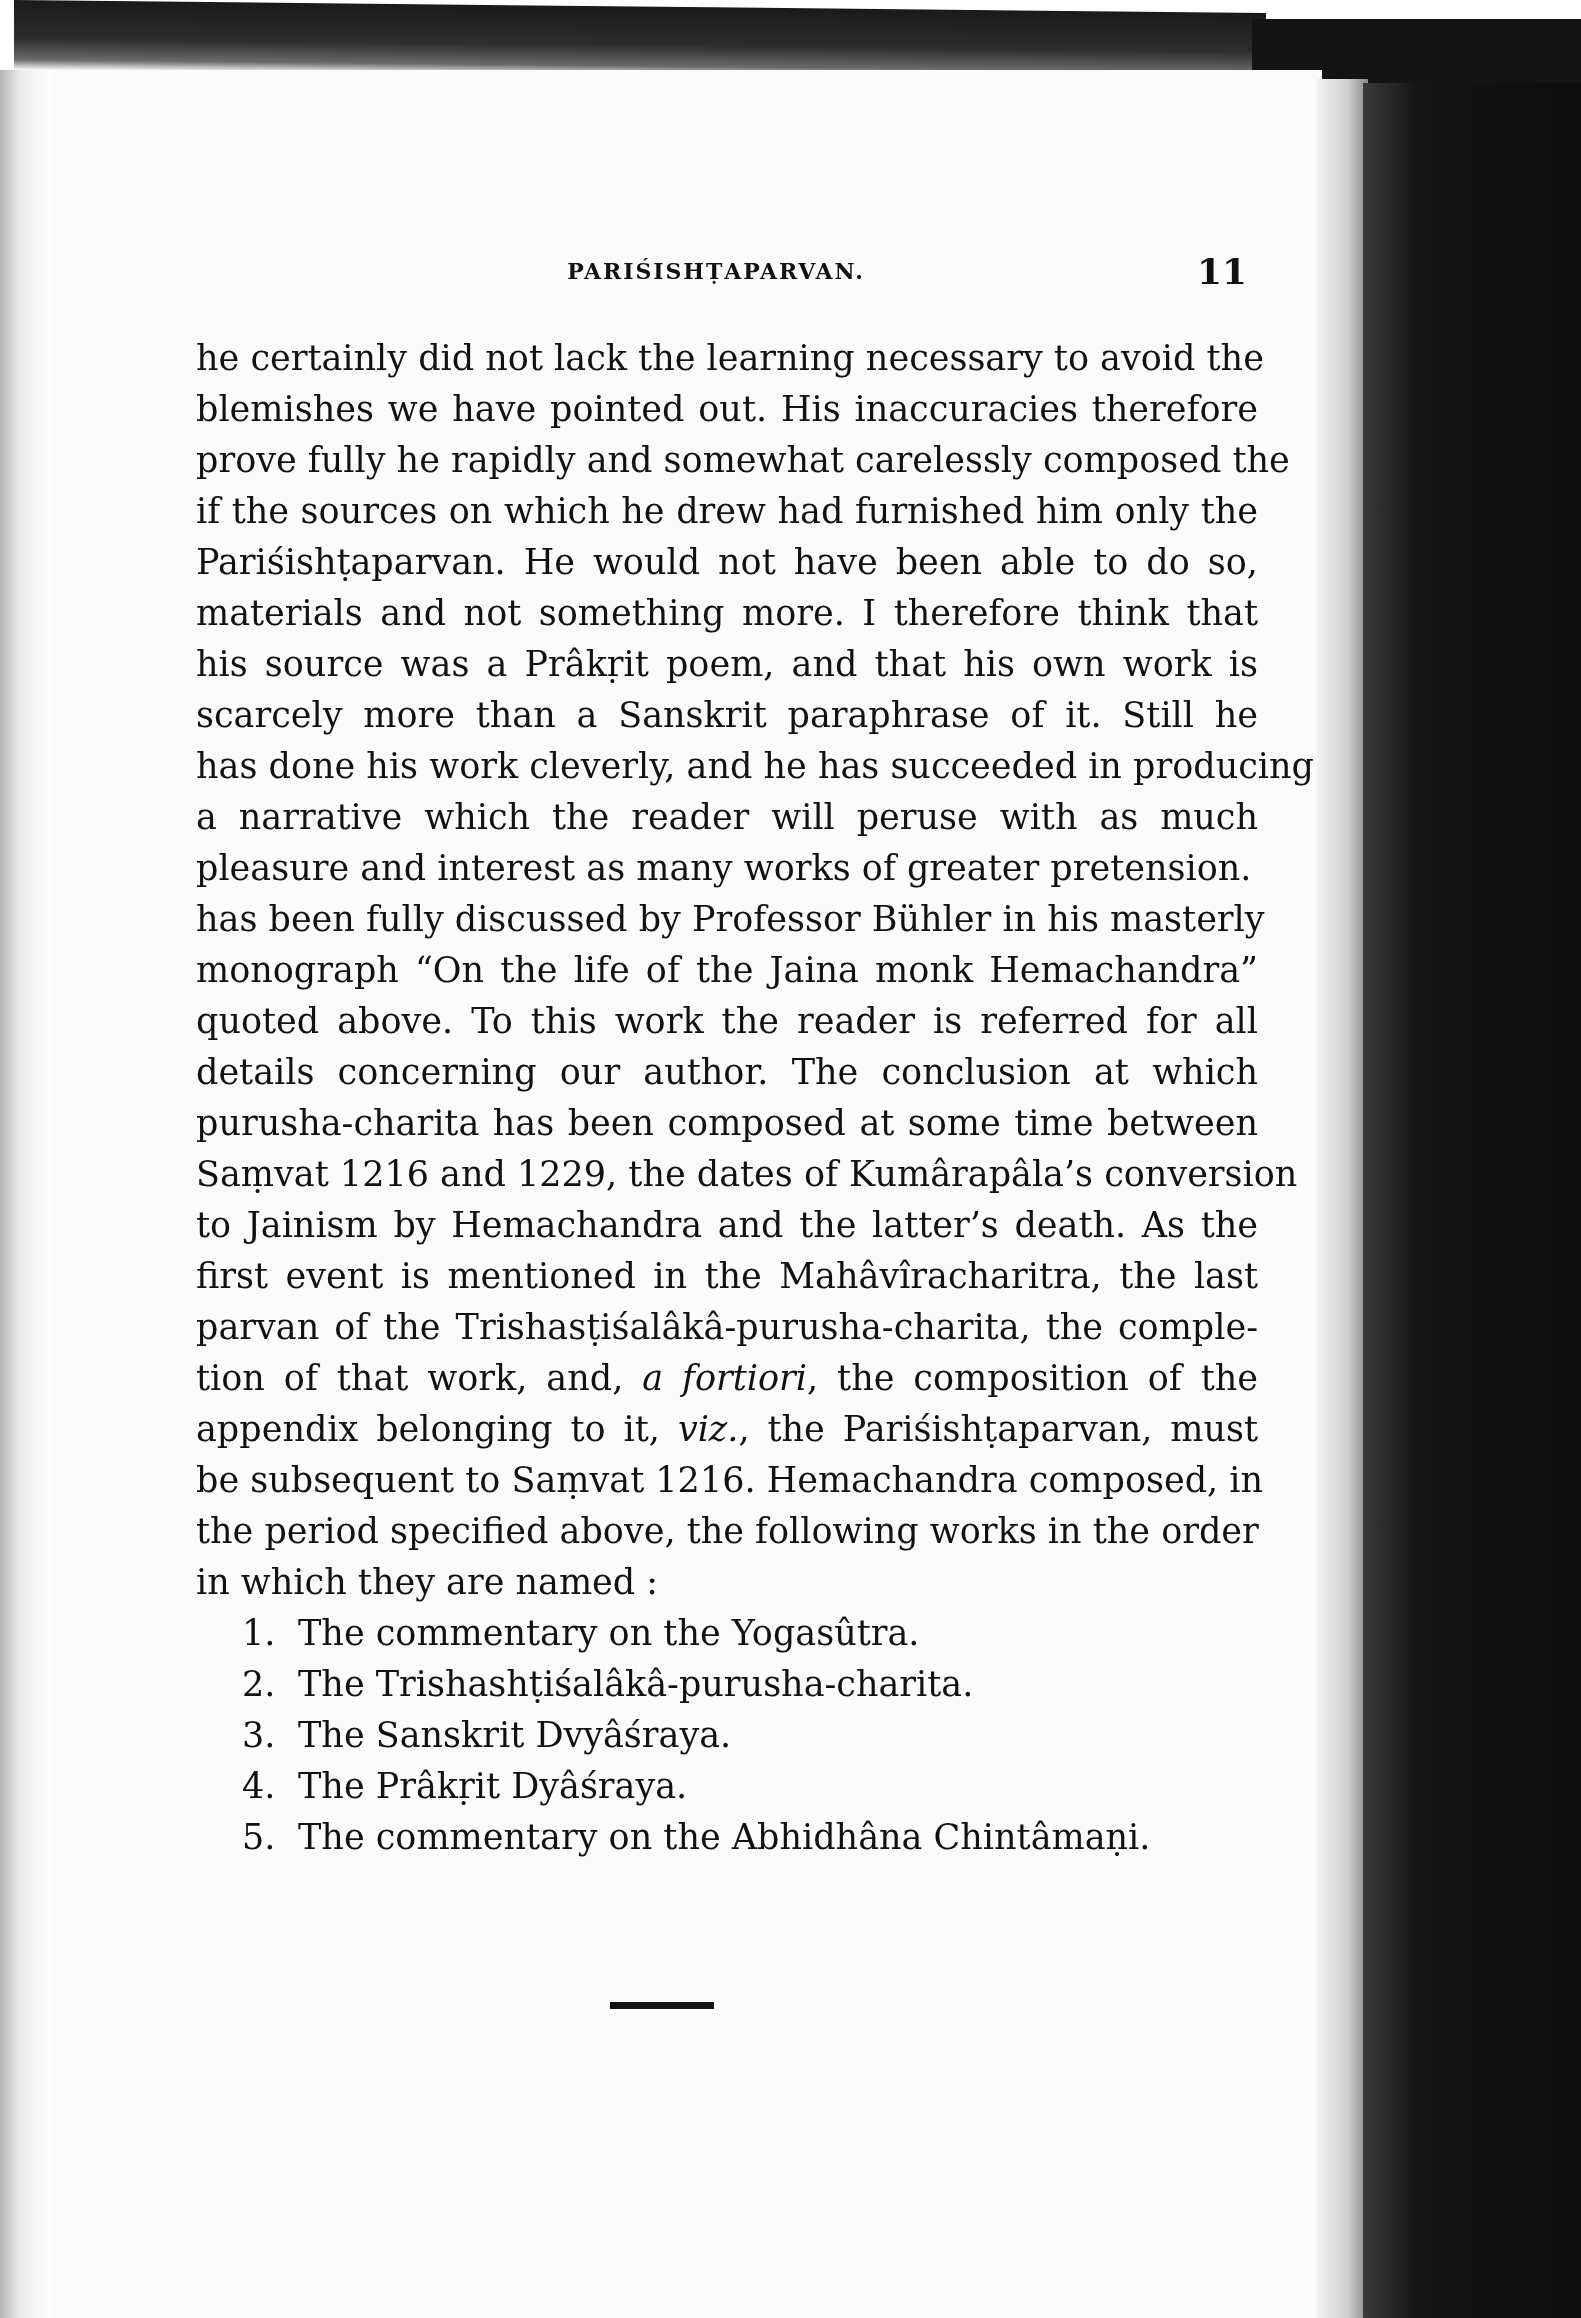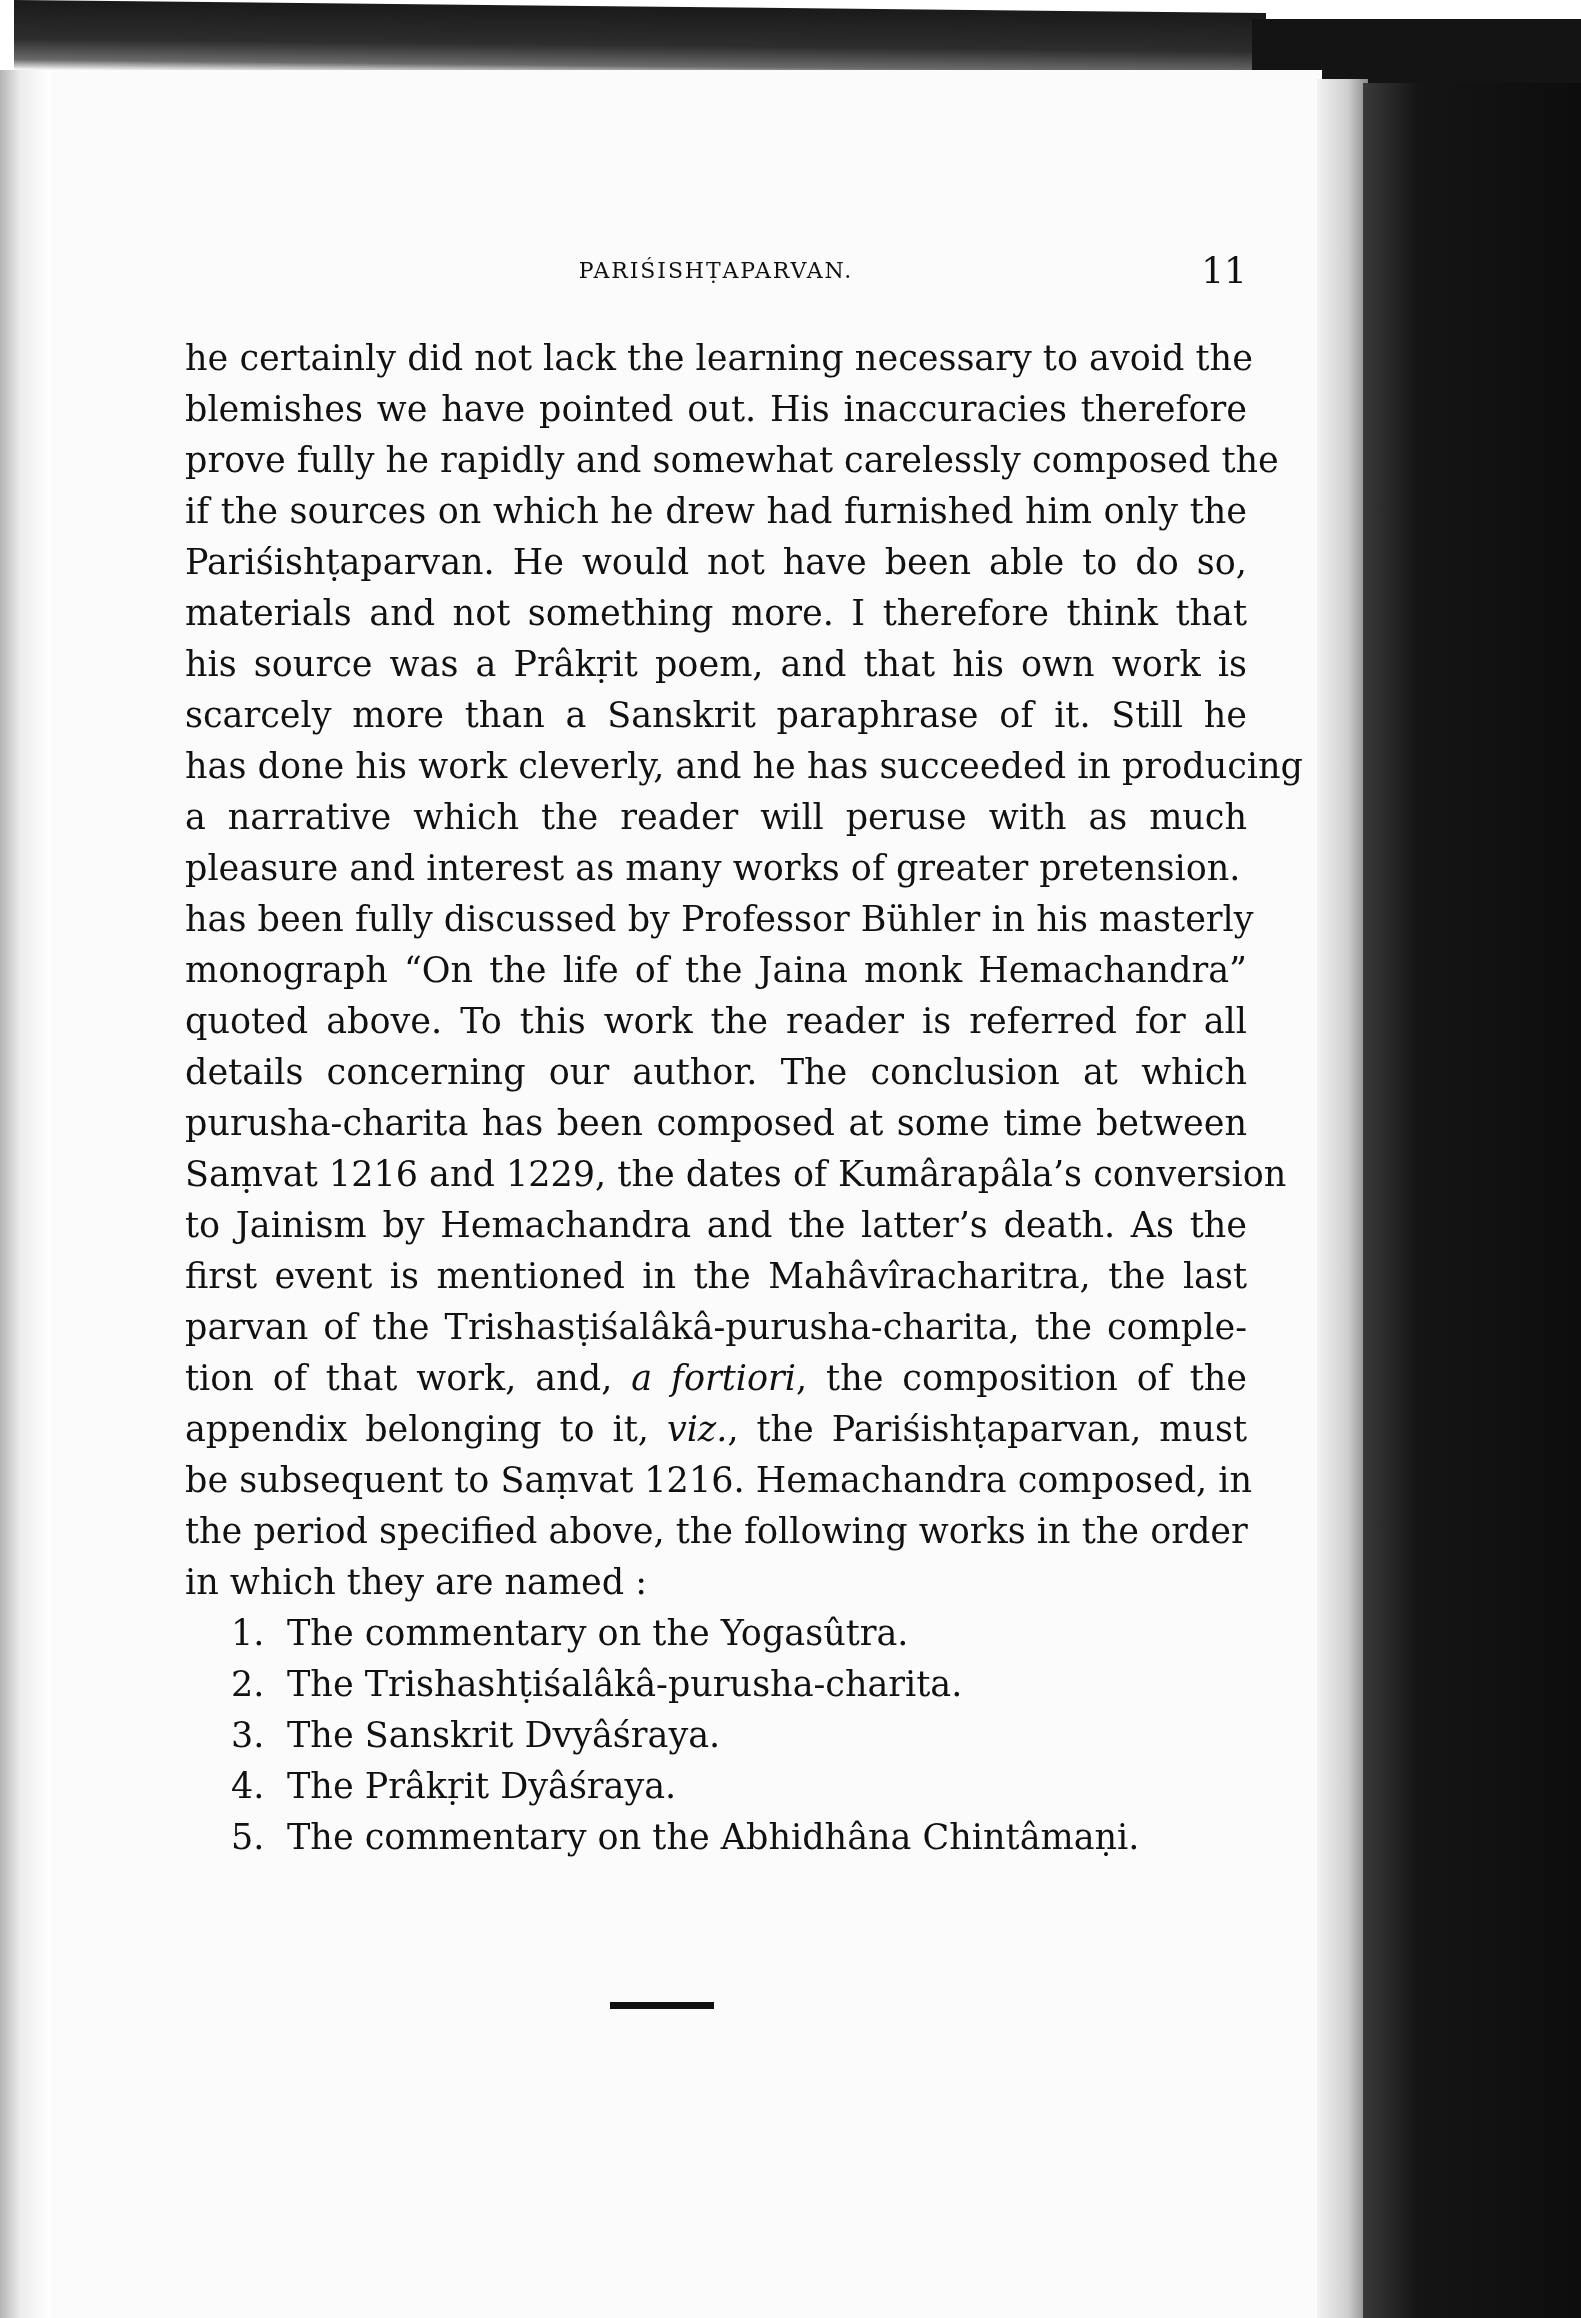--- a/index.html
+++ b/index.html
@@ -30,30 +30,30 @@
     position: absolute; left: 0; top: 70px; width: 51px; height: 2255px;
     background: linear-gradient(90deg, #777 0%, #ddd 40%, #fff 100%);
     opacity: 0.55;
   }
   .page {
     position: absolute; left: 51px; top: 70px; width: 1271px; height: 2255px;
     background: #fbfbfb;
   }
   .running-head {
     position: absolute; top: 250px; left: 185px; width: 1062px;
-    height: 42px; font-size: 22px; letter-spacing: 1.9px;
+    height: 42px; font-size: 22px; letter-spacing: 1.9px; font-weight: bold;
   }
   .running-head .title {
     position: absolute; left: 0; right: 0; text-align: center; top: 8.3px;
   }
   .running-head .folio {
     position: absolute; right: 0; top: 0; font-size: 36px; letter-spacing: 0;
   }
   .body-text {
-    position: absolute; top: 333px; left: 185px; width: 1062px;
+    position: absolute; top: 333px; left: 196px; width: 1062px;
     font-size: 35px; line-height: 51px;
   }
   .line {
     display: block; white-space: nowrap;
     text-align: justify; text-align-last: justify;
     height: 51px; overflow: visible;
   }
   .line.last { text-align-last: left; }
   .line.indent { padding-left: 39px; }
   .list { margin: 0; padding: 0; list-style: none; }

